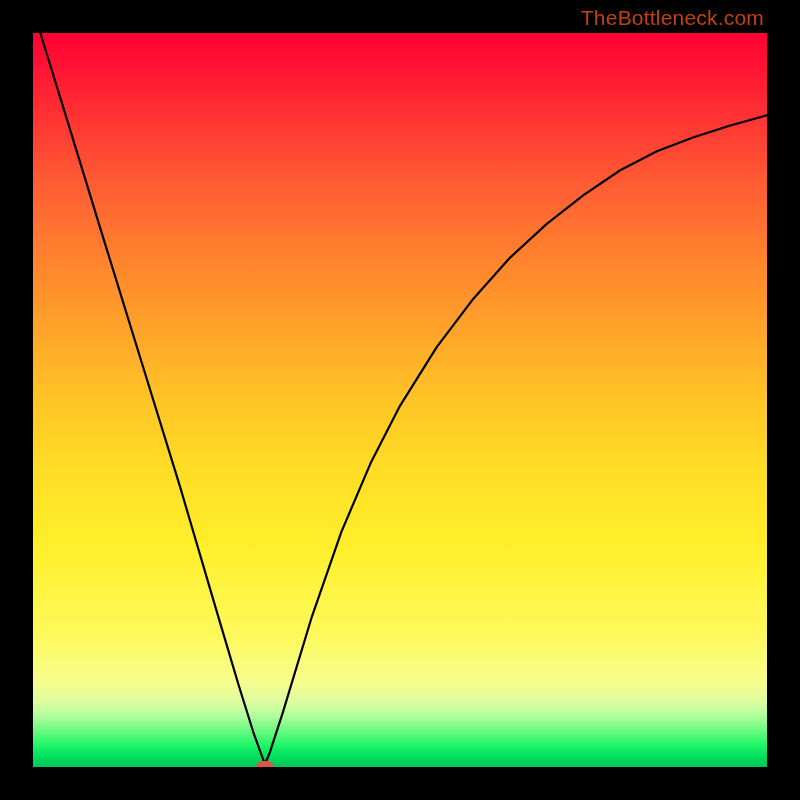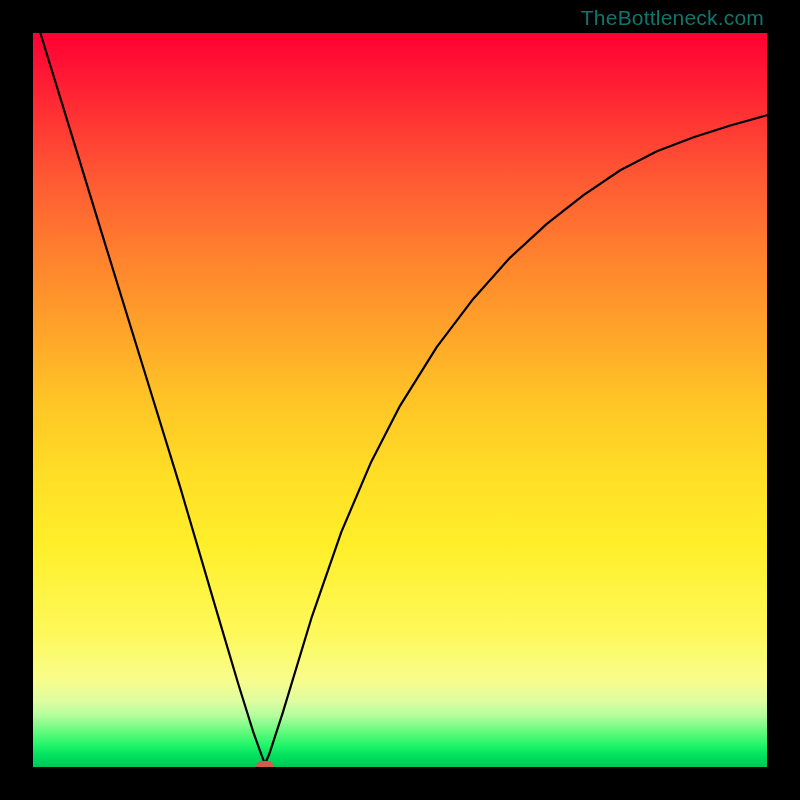--- a/index.html
+++ b/index.html
@@ -50,21 +50,21 @@
   .curve-svg {
     position: absolute;
     inset: 0;
     width: 100%;
     height: 100%;
   }
   .watermark {
     position: absolute;
     top: 6px;
     right: 36px;
-    color: #0f766e;
+    color: #c2410c;
     font-size: 21px;
     font-weight: 500;
     letter-spacing: 0.2px;
   }
   .marker {
     position: absolute;
     width: 18px;
     height: 12px;
     border-radius: 6px;
     background: #d65a4a;

